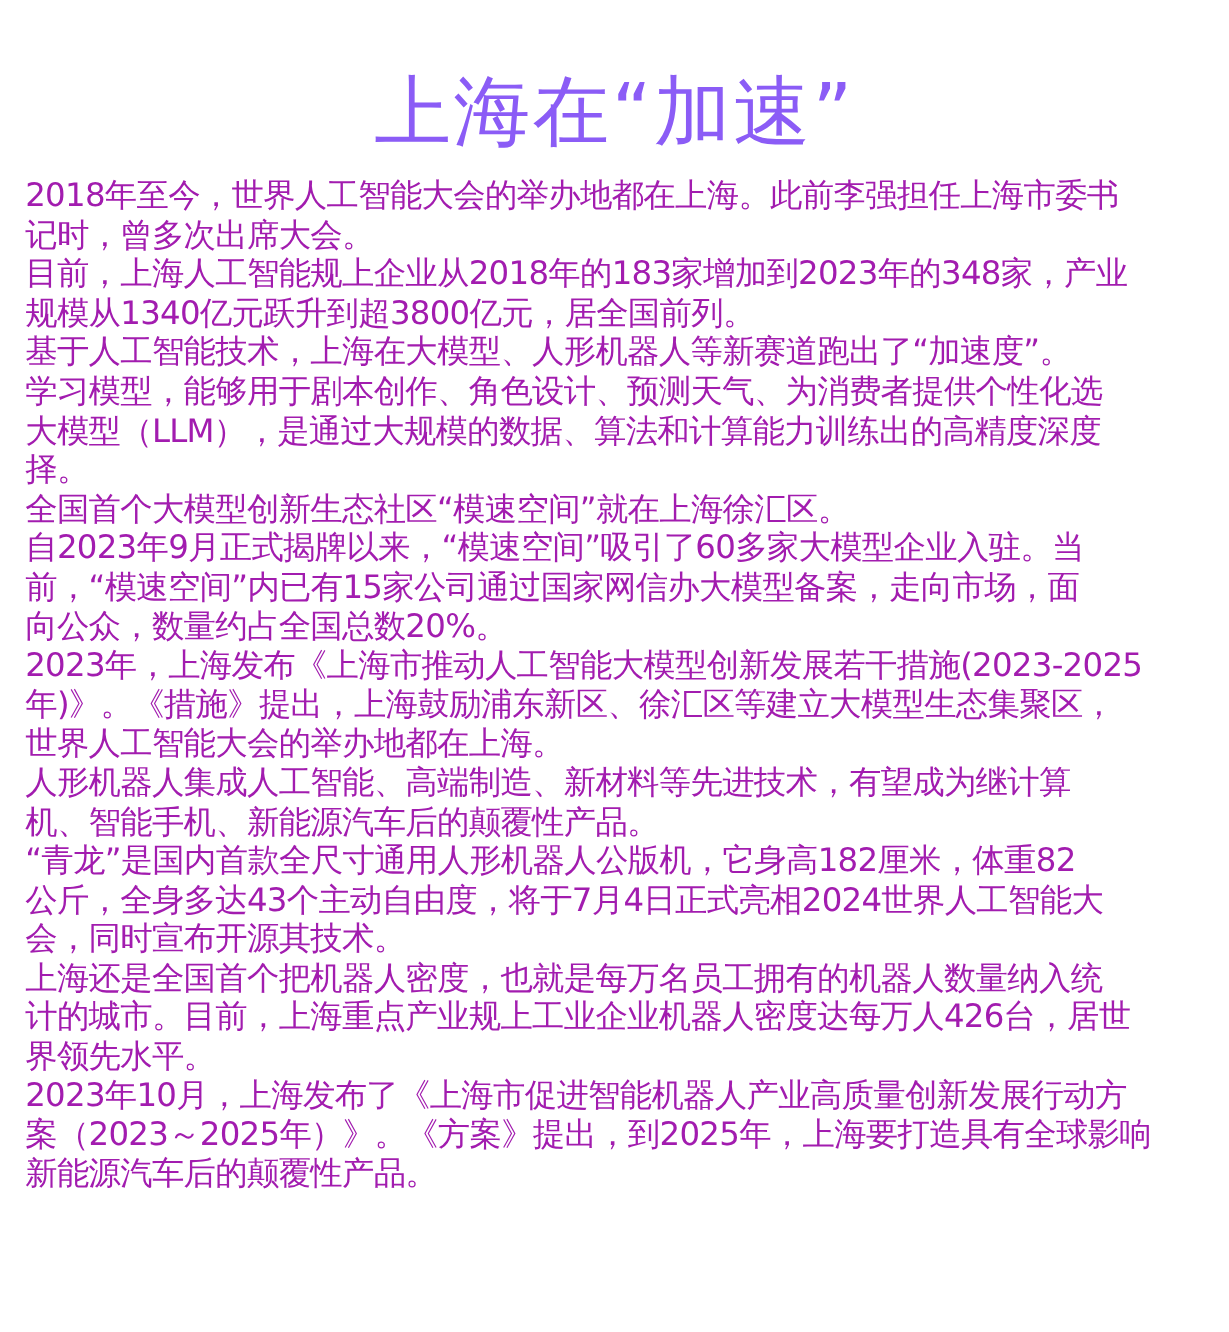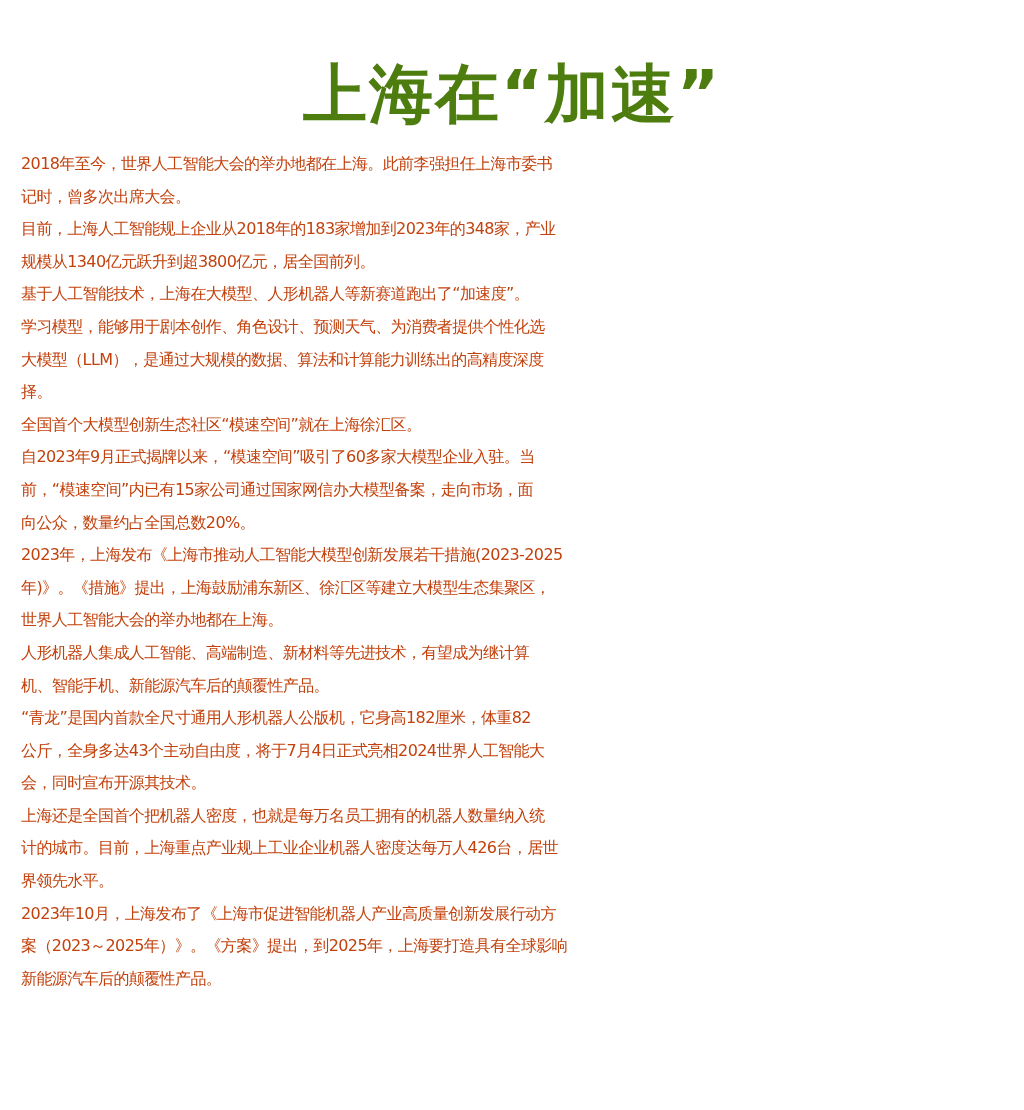--- a/index.html
+++ b/index.html
@@ -15,39 +15,39 @@
       font-family: "DejaVu Sans", "Liberation Sans", sans-serif;
       color: #111111;
     }
     .title {
       position: absolute;
       top: 52px;
       left: 0;
       width: 1024px;
       text-align: center;
       font-size: 64px;
-      font-weight: bold;
-      color: #4d7c0f;
+      font-weight: normal;
+      color: #8b5cf6;
       line-height: 84px;
       letter-spacing: 2px;
       margin: 0;
     }
     .content {
       position: absolute;
       top: 148px;
       left: 21px;
       width: 985px;
     }
     .line {
-      font-size: 16px;
+      font-size: 27px;
       line-height: 32.6px;
       height: 32.6px;
       white-space: nowrap;
       letter-spacing: -0.6px;
-      color: #c2410c;
+      color: #a21caf;
       margin: 0;
     }
   </style>
 </head>
 <body>
 
 <h1 class="title">上海在“加速”</h1>
 
 <div class="content">
   <p class="line">2018年至今，世界人工智能大会的举办地都在上海。此前李强担任上海市委书</p>

